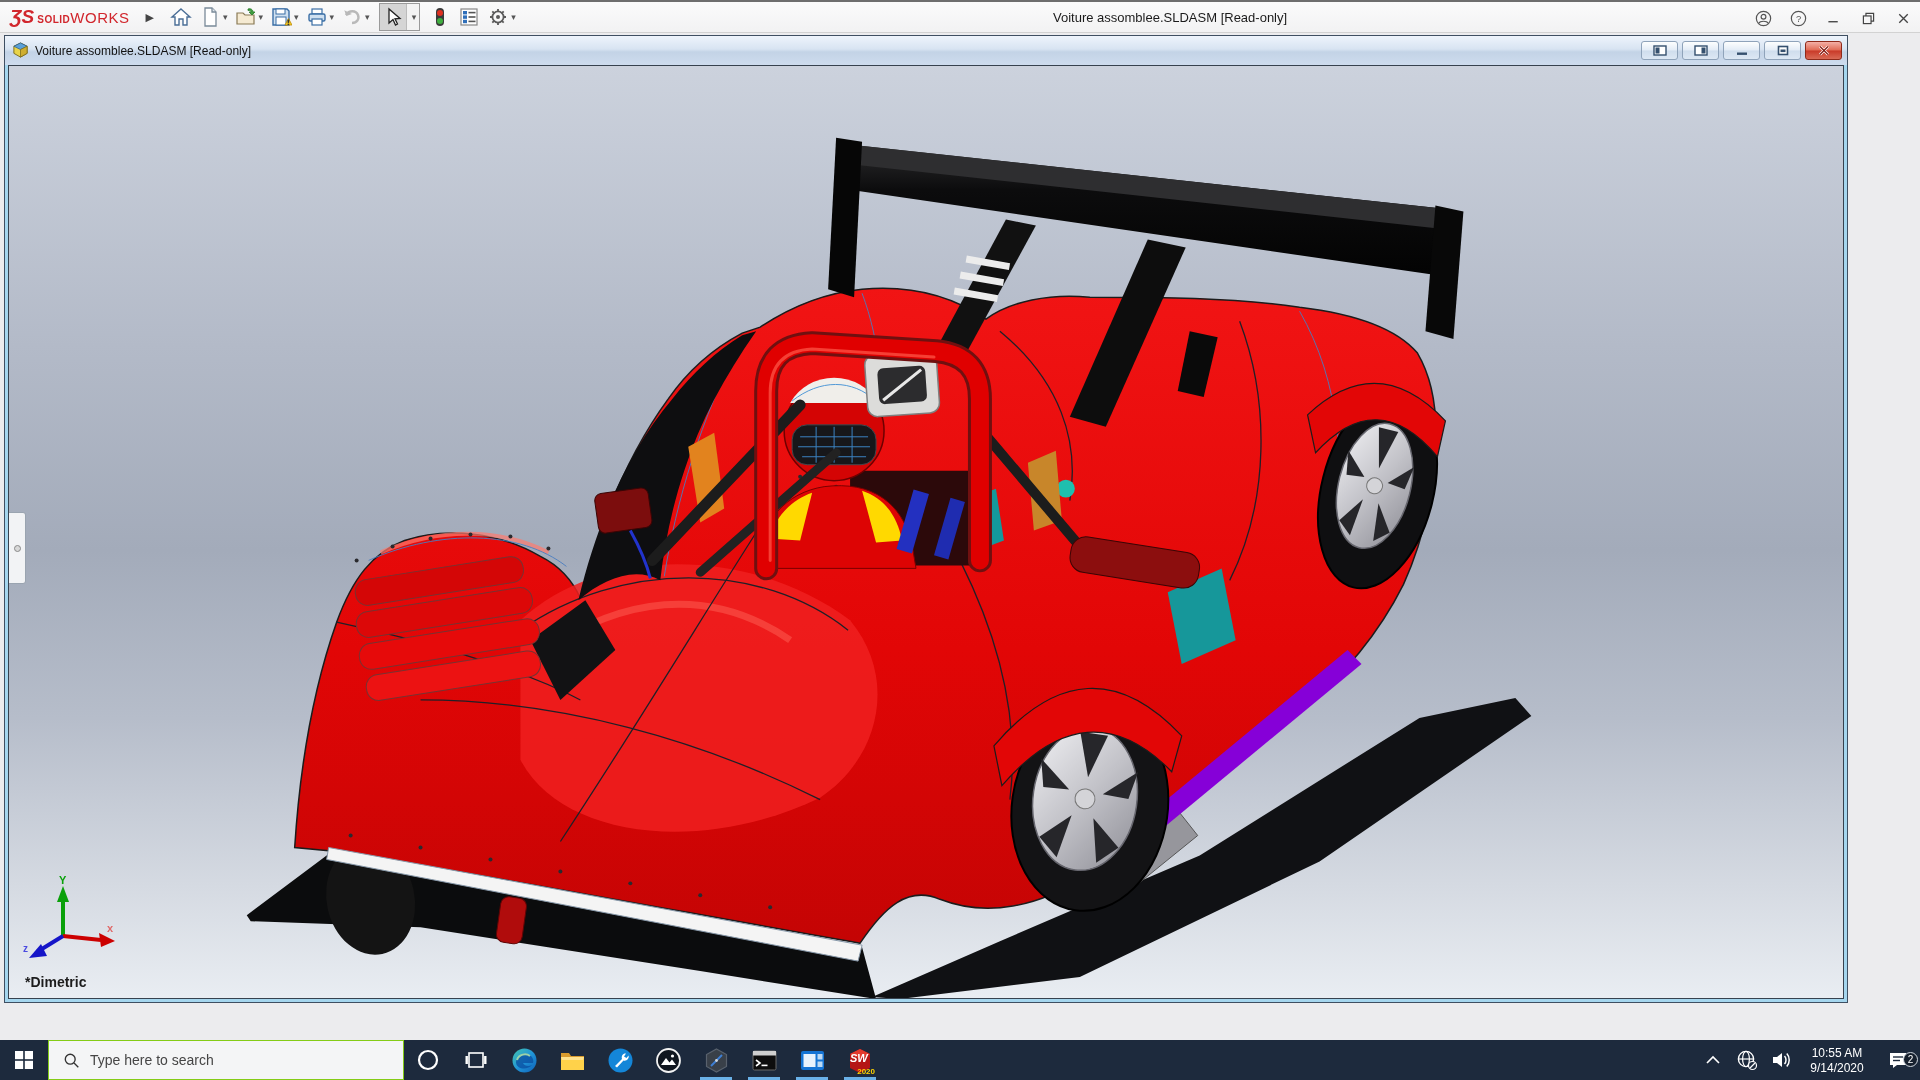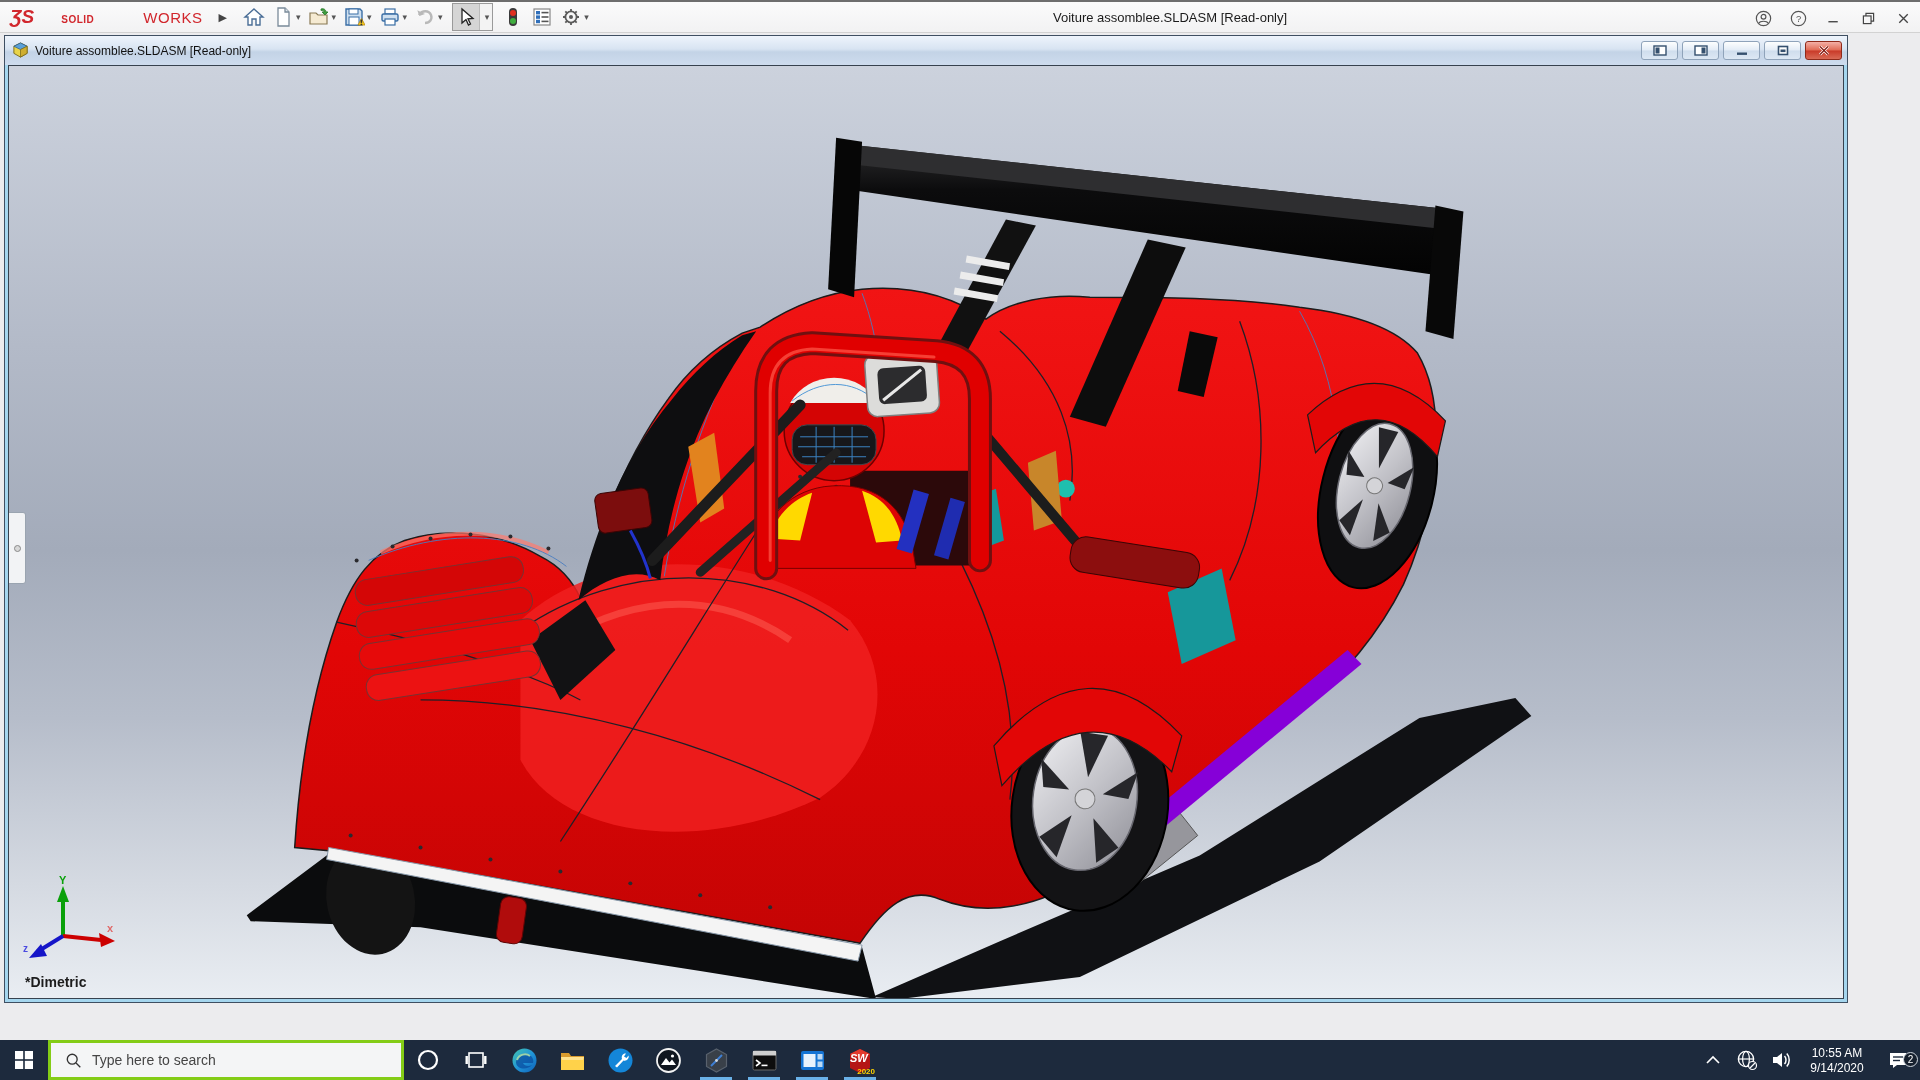--- a/index.html
+++ b/index.html
@@ -3,24 +3,24 @@
 <meta charset="utf-8">
 <style>
   * { margin:0; padding:0; box-sizing:border-box; }
   html,body { width:1920px; height:1080px; overflow:hidden;
     font-family:"Liberation Sans", sans-serif; background:#ececee; }
 
   
   .app-header { position:absolute; left:0; top:0; width:1920px; height:33px;
     background:linear-gradient(#fbfbfb,#f2f2f3); border-top:2px solid #6e6e6e;
     border-bottom:1px solid #d2d2d2; display:flex; align-items:center; }
-  .logo { display:flex; align-items:baseline; margin-left:10px; cursor:default;gap:24px; }
+  .logo { display:flex; align-items:baseline; margin-left:10px; cursor:default; }
   .logo .mark { color:#d1262c; font-weight:bold; font-style:italic; font-size:19px; margin-right:3px; }
   .logo .bold { color:#d1262c; font-weight:bold; font-size:10px; letter-spacing:.5px; }
-  .logo .light { color:#d1262c; font-weight:normal; font-size:15px; letter-spacing:.5px;margin-left:25px; }
+  .logo .light { color:#d1262c; font-weight:normal; font-size:15px; letter-spacing:.5px; }
   .flyout { color:#444; font-size:11px; margin:0 14px 0 16px; }
   .tb { display:flex; align-items:center; gap:3px; }
   .tb-btn { display:flex; align-items:center; height:26px; padding:0 2px; border-radius:2px; }
   .tb-btn svg { width:22px; height:22px; }
   .caret { font-size:9px; color:#555; margin-left:2px; }
   .tb-sel { display:flex; align-items:center; height:28px; border:1px solid #9a9a9a; margin:0 4px; }
   .tb-sel .arrowpart { background:#d5d5d5; height:100%; display:flex; align-items:center; padding:0 3px; }
   .tb-sel .caretpart { background:#f3f3f3; height:100%; display:flex; align-items:center; padding:0 3px; border-left:1px solid #bbb; }
   .app-title { position:absolute; left:1053px; top:0; height:33px; line-height:31px;
     font-size:13px; color:#1b1b1b; }
@@ -49,21 +49,21 @@
     display:flex; align-items:center; justify-content:center; }
   .splitter-tab .dot { width:7px; height:7px; border-radius:50%; background:#d8d8d8; border:1px solid #8a8a8a; }
   .triad { position:absolute; left:12px; bottom:32px; width:100px; height:92px; }
   .view-label { position:absolute; left:16px; bottom:8px; font-size:14px; font-weight:bold; color:#1c1c1c; }
 
   
   .taskbar { position:absolute; left:0; bottom:0; width:1920px; height:40px;
     background:#1d2a3d; display:flex; align-items:stretch; }
   .tk-btn { width:48px; display:flex; align-items:center; justify-content:center; position:relative; }
   .tk-search { width:356px; background:#f4f5f6; display:flex; align-items:center;
-    border:3px solid #84cc16; }
+    border:1px solid #84cc16; }
   .tk-search svg { width:17px; height:17px; margin:0 10px 0 14px; }
   .tk-search input { border:none; outline:none; background:transparent; font-size:14px;
     color:#333; width:280px; font-family:"Liberation Sans",sans-serif; }
   .tk-search input::placeholder { color:#454545; opacity:1; }
   .run-bar { position:absolute; bottom:0; left:8px; width:32px; height:3px; background:#6ab1e8; }
   .tray { margin-left:auto; display:flex; align-items:center;justify-content:center; }
   .tray .tk-btn { width:34px; }
   .clock { width:78px; text-align:center; color:#fff; font-size:12px; line-height:15px; padding-top:1px; }
   .badge { position:absolute; right:2px; bottom:4px; width:15px; height:15px; border-radius:50%;
     background:#16202e; border:1px solid #cfd6de; color:#fff; font-size:10px;

